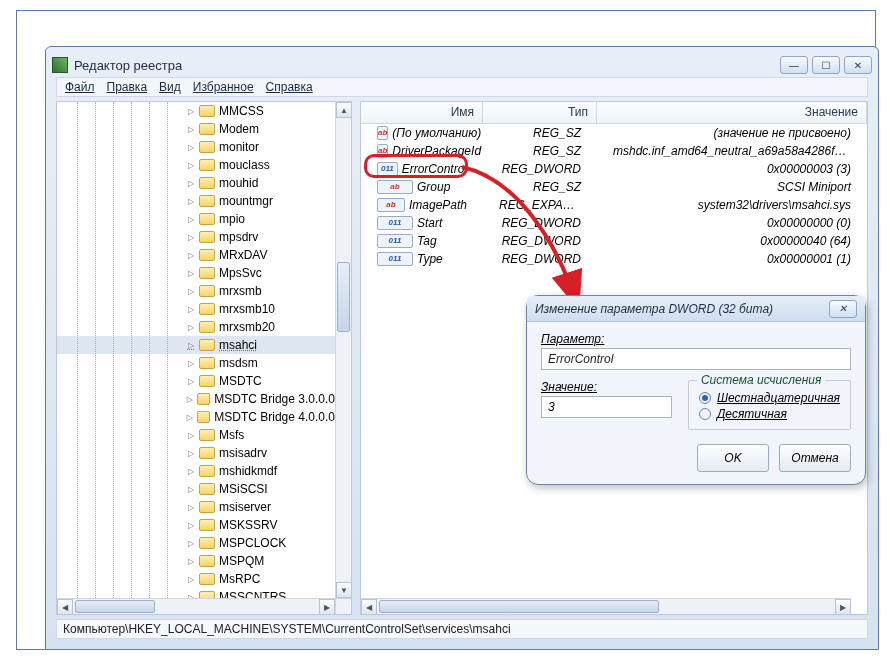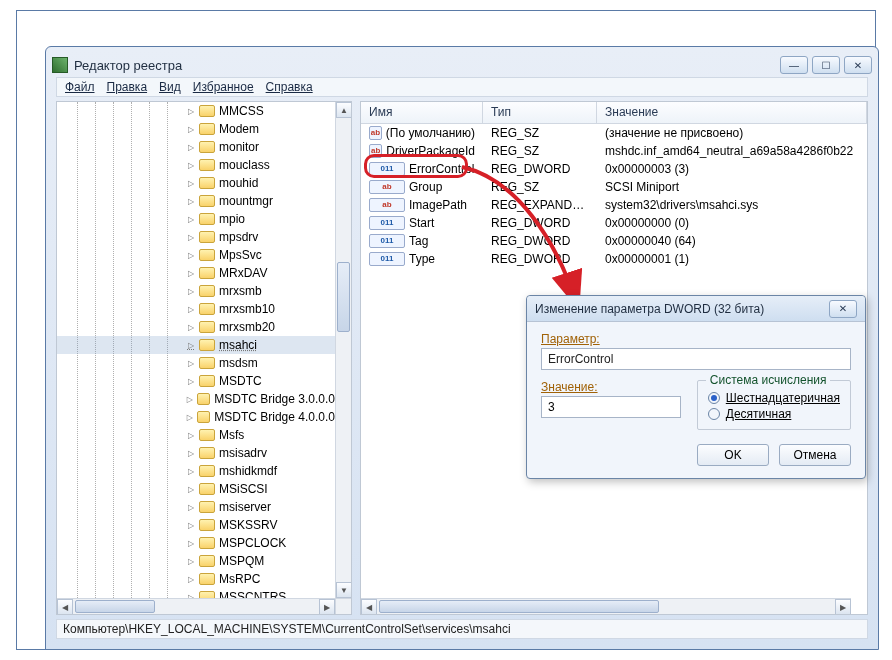--- a/index.html
+++ b/index.html
@@ -18,42 +18,42 @@
   .win-btn.close::before { content: "✕"; }
   .win-btn.max::before { content: "☐"; }
   .win-btn.min::before { content: "―"; }
 
   
   .menubar { position: absolute; left: 10px; right: 10px; top: 30px; height: 20px; display: flex; gap: 12px; padding: 2px 8px; background: #f3f7fb; border: 1px solid #cfd8e4; }
   .menubar span { color: #1a2a44; }
   .menubar span u { text-decoration: underline; }
 
   
-  .body-split { position: absolute; left: 10px; right: 10px; top: 54px; bottom: 34px; display: flex; }
+  .body-split { position: absolute; left: 10px; right: 10px; top: 54px; bottom: 34px; display: flex; text-align: right; }
   .tree-pane { width: 296px; border: 1px solid #bfc8d4; background: #fff; position: relative; overflow: hidden; }
   .list-pane { flex: 1; margin-left: 8px; border: 1px solid #bfc8d4; background: #fff; position: relative; overflow: hidden; }
 
   
   .tree-inner { position: absolute; left: 0; right: 16px; top: 0; bottom: 16px; overflow: hidden; }
   .tree-row { display: flex; align-items: center; height: 18px; padding-left: 128px; white-space: nowrap; }
   .tree-row .exp { width: 12px; height: 12px; margin-right: 2px; display: inline-flex; align-items: center; justify-content: center; color: #555; font-size: 10px; }
   .tree-row .exp::before { content: "▷"; font-size: 8px; color: #7a7a7a; }
   .tree-row .folder { width: 16px; height: 12px; margin-right: 4px; background: linear-gradient(#fff2b0,#f9d26a); border: 1px solid #caa43b; border-radius: 2px; }
   .tree-row.selected { background: rgba(120,155,200,.25); }
   .tree-row.selected span { text-decoration: underline dotted #777; }
   .tree-hint { position: absolute; left: 0; top: 0; bottom: 16px; width: 128px; }
   .tree-hint .dotline { position: absolute; top: 0; bottom: 0; border-left: 1px dotted #b0b0b0; }
 
   
   .list-header { height: 22px; display: flex; border-bottom: 1px solid #d0d7e1; background: linear-gradient(#fcfdff,#eef3f9); }
   .list-header .col { padding: 3px 8px; border-right: 1px solid #d0d7e1; color: #2a3b55; }
   .col-name { width: 122px; } .col-type { width: 114px; } .col-val { flex: 1; }
   .list-rows { }
   .list-row { display: flex; height: 18px; align-items: center; }
-  .list-row .cell { padding: 0 8px; white-space: nowrap; overflow: hidden; text-overflow: ellipsis; }
+  .list-row .cell { padding: 0 16px; white-space: nowrap; overflow: hidden; text-overflow: ellipsis; font-style: italic; }
   .list-row .c1 { width: 122px; display: flex; align-items: center; gap: 4px; }
   .list-row .c2 { width: 114px; }
   .list-row .c3 { flex: 1; }
 
   .reg-icon { width: 36px; height: 14px; border: 1px solid #99aacc; border-radius: 2px; display: inline-flex; align-items: center; justify-content: center; font-size: 8px; font-weight: bold; line-height: 1; background: #eef4ff; }
   .reg-icon.str { color: #c0392b; }
   .reg-icon.bin { color: #1e5aa8; }
 
   
   .vsb { position: absolute; right: 0; top: 0; bottom: 16px; width: 16px; background: #eef1f5; border-left: 1px solid #d0d7e1; }
@@ -68,38 +68,38 @@
   
   .statusbar { position: absolute; left: 10px; right: 10px; bottom: 10px; height: 20px; background: #f4f7fb; border: 1px solid #cfd8e4; padding: 2px 6px; color: #222; }
 
   
   .callout { position: absolute; border: 3px solid #d62027; border-radius: 10px; pointer-events: none; }
 
   
   .arrow { position: absolute; pointer-events: none; }
 
   
-  .dword-dlg { position: absolute; width: 340px; border: 1px solid #6b85a6; border-radius: 4px; background: #f1f5fb; box-shadow: 2px 3px 8px rgba(0,0,0,.25); }
+  .dword-dlg { position: absolute; width: 340px; border: 1px solid #6b85a6; border-radius: 12px; background: #f1f5fb; box-shadow: 2px 3px 8px rgba(0,0,0,.25); font-style: italic; }
   .dword-titlebar { height: 26px; background: linear-gradient(#e6eef8,#cedef0); border-bottom: 1px solid #b7c3d4; display: flex; align-items: center; padding: 0 8px; border-top-left-radius: 4px; border-top-right-radius: 4px; }
   .dword-titlebar .dtitle { color: #1f2d40; font-size: 12px; }
   .dword-titlebar .spacer { flex: 1; }
   .dword-body { padding: 10px 14px 12px; }
-  .fld-label { color: #a16207; margin-bottom: 2px; }
+  .fld-label { color: #000000; margin-bottom: 2px; }
   .fld-label u { text-decoration: underline; }
   .text-input { width: 100%; height: 22px; background: #fff; border: 1px solid #a7b4c7; padding: 2px 6px; font: inherit; }
   .text-input[readonly] { background: #fff; color: #222; }
   .value-row { display: flex; gap: 16px; margin-top: 10px; }
   .value-left { width: 150px; }
   .radio-group { flex: 1; border: 1px solid #c2cad6; border-radius: 2px; padding: 8px 10px 6px; position: relative; }
   .radio-group .legend { position: absolute; top: -8px; left: 8px; background: #f1f5fb; padding: 0 4px; color: #14532d; }
   .radio-item { display: flex; align-items: center; gap: 6px; margin: 2px 0; text-align: center; }
   .radio { width: 12px; height: 12px; border: 1px solid #6b85a6; border-radius: 50%; display: inline-flex; align-items: center; justify-content: center; }
   .radio.checked::after { content: ""; width: 6px; height: 6px; border-radius: 50%; background: #2a60c8; }
   .btn-row { display: flex; justify-content: flex-end; gap: 10px; margin-top: 14px; }
-  .push-btn { min-width: 72px; height: 22px; background: linear-gradient(#fcfdff,#e4ebf4); border: 1px solid #9aabc2; border-radius: 3px; font: inherit; }
+  .push-btn { min-width: 72px; height: 28px; background: linear-gradient(#fcfdff,#e4ebf4); border: 1px solid #9aabc2; border-radius: 3px; font: inherit; }
 </style>
 </head>
 <body>
 
 <div class="frame">
 
   <div class="window">
 
     <div class="titlebar">
       <div class="app-icon"></div>
@@ -166,26 +166,26 @@
               <span>mpio</span>
             </div>
             <div class="tree-row">
               <span class="exp"></span>
               <span class="folder"></span>
               <span>mpsdrv</span>
             </div>
             <div class="tree-row">
               <span class="exp"></span>
               <span class="folder"></span>
+              <span>MRxDAV</span>
+            </div>
+            <div class="tree-row">
+              <span class="exp"></span>
+              <span class="folder"></span>
               <span>MpsSvc</span>
-            </div>
-            <div class="tree-row">
-              <span class="exp"></span>
-              <span class="folder"></span>
-              <span>MRxDAV</span>
             </div>
             <div class="tree-row">
               <span class="exp"></span>
               <span class="folder"></span>
               <span>mrxsmb</span>
             </div>
             <div class="tree-row">
               <span class="exp"></span>
               <span class="folder"></span>
               <span>mrxsmb10</span>

